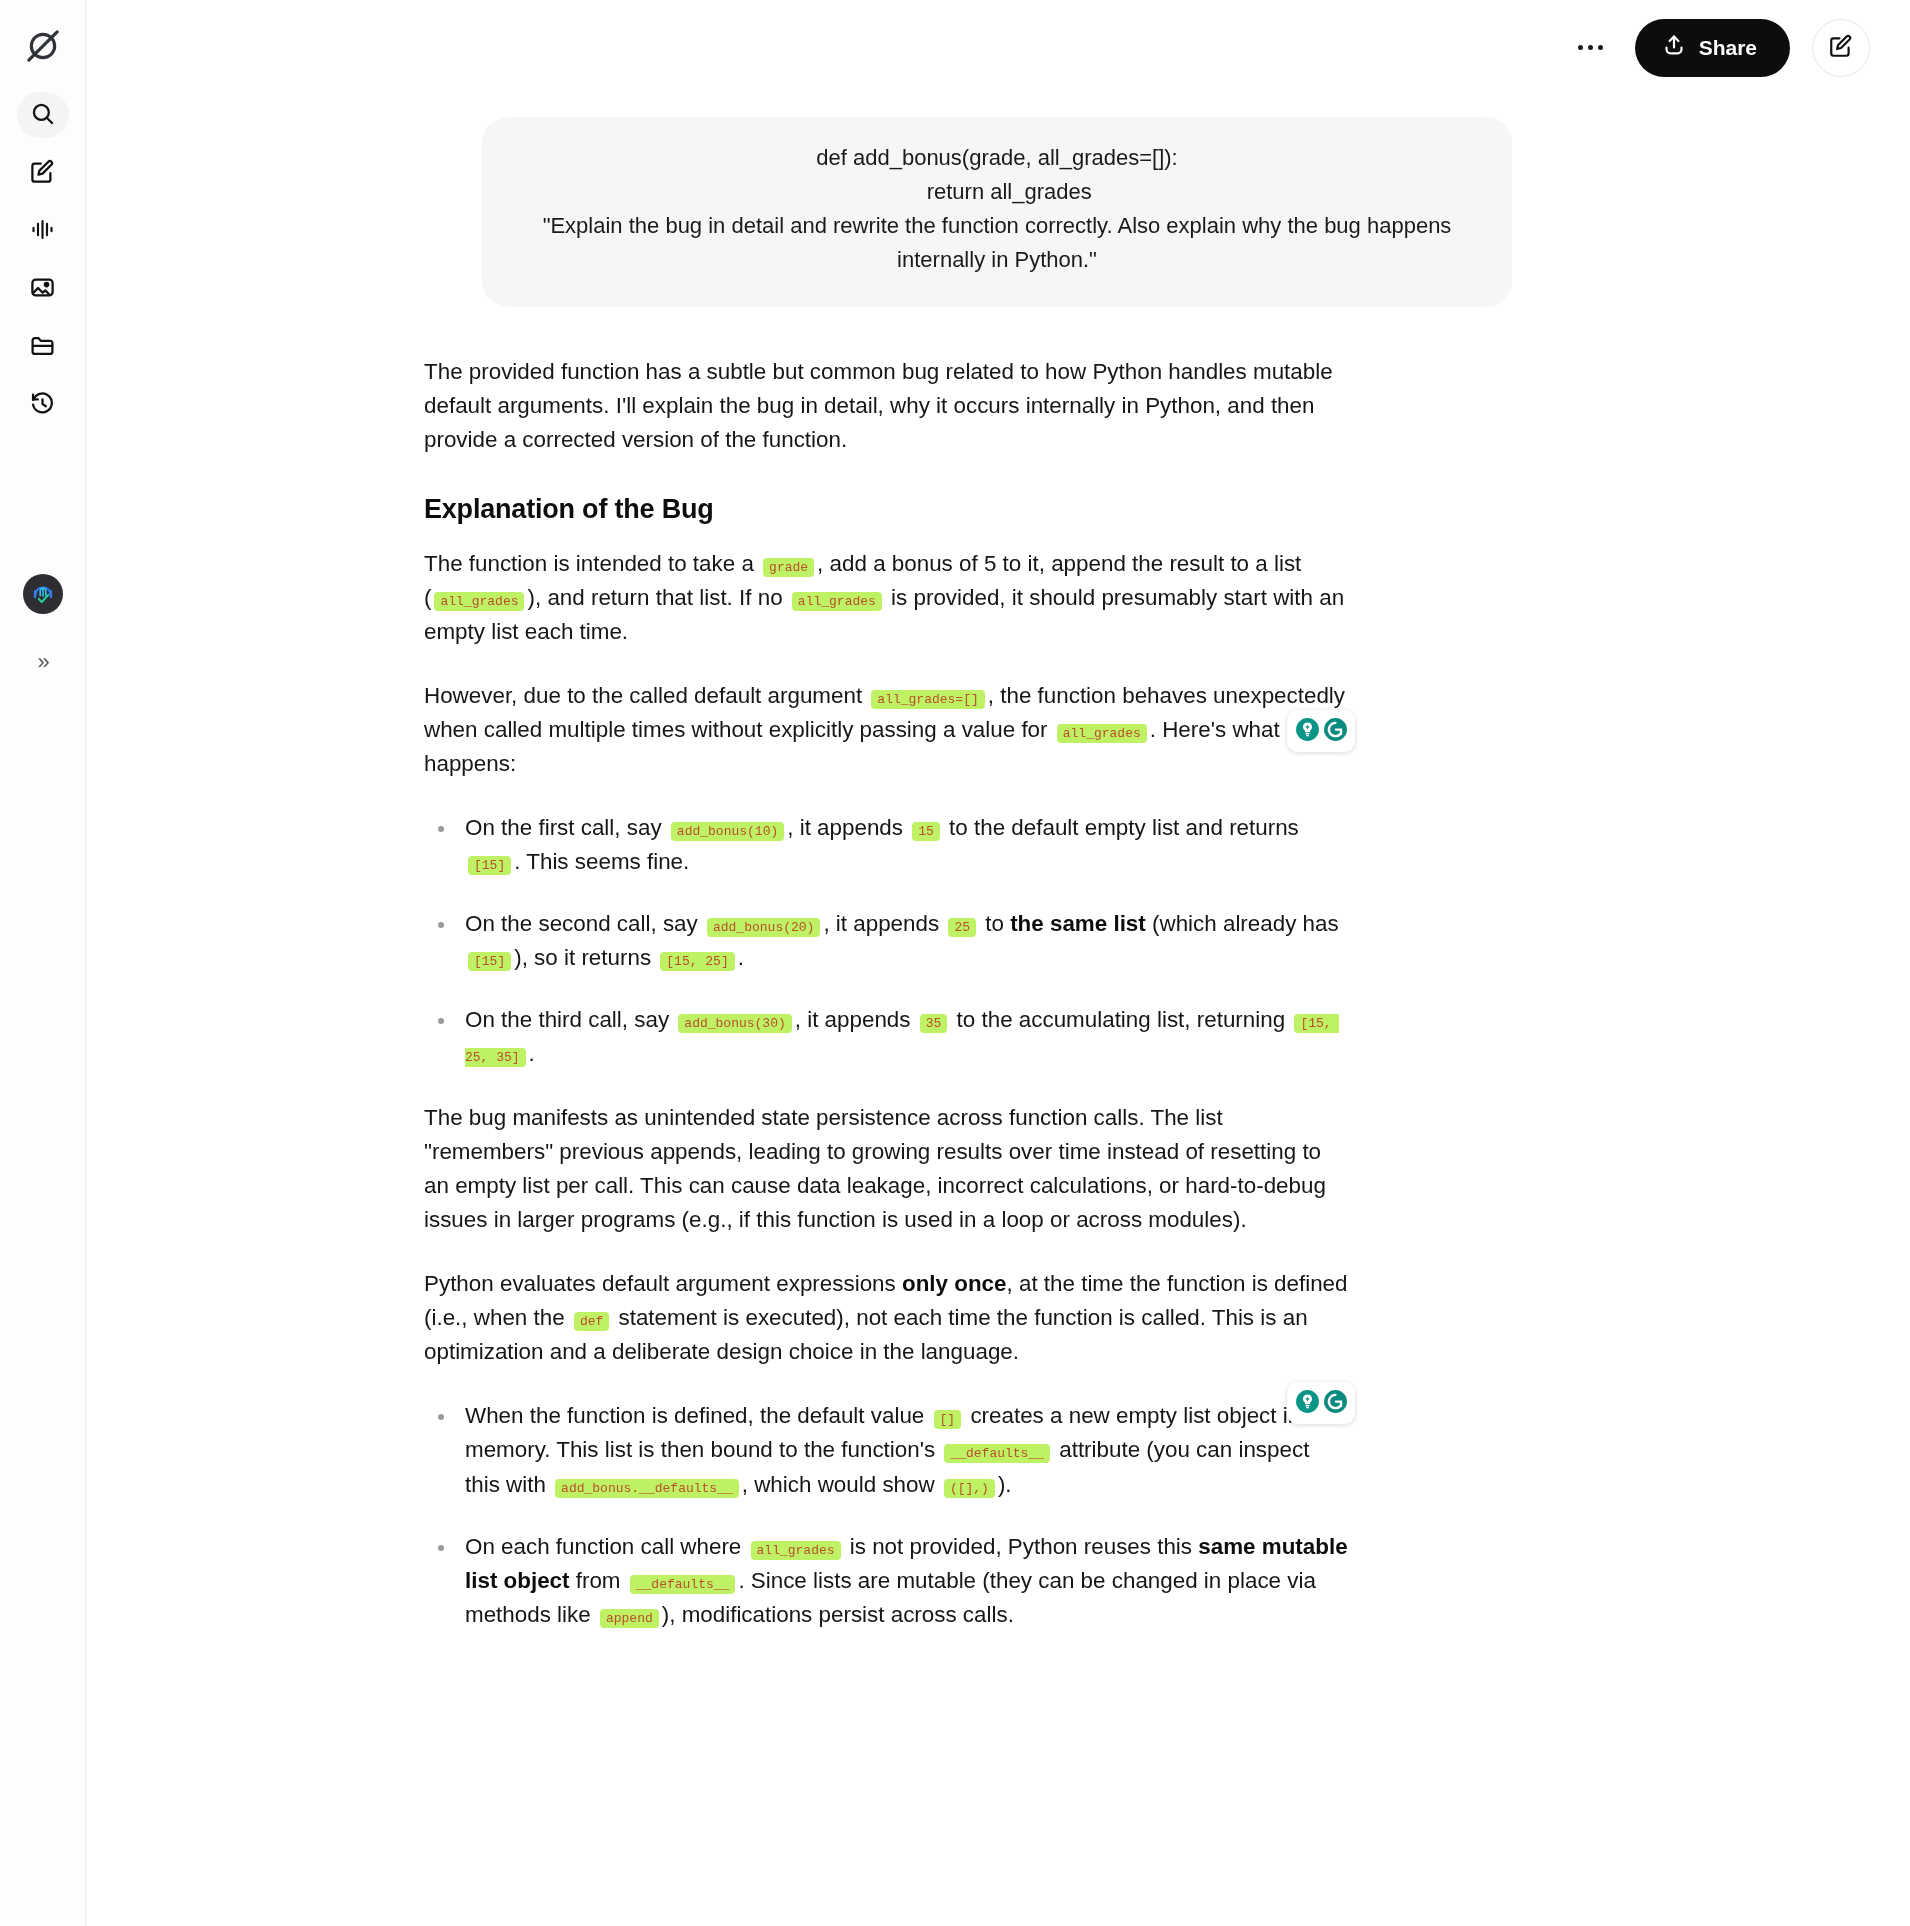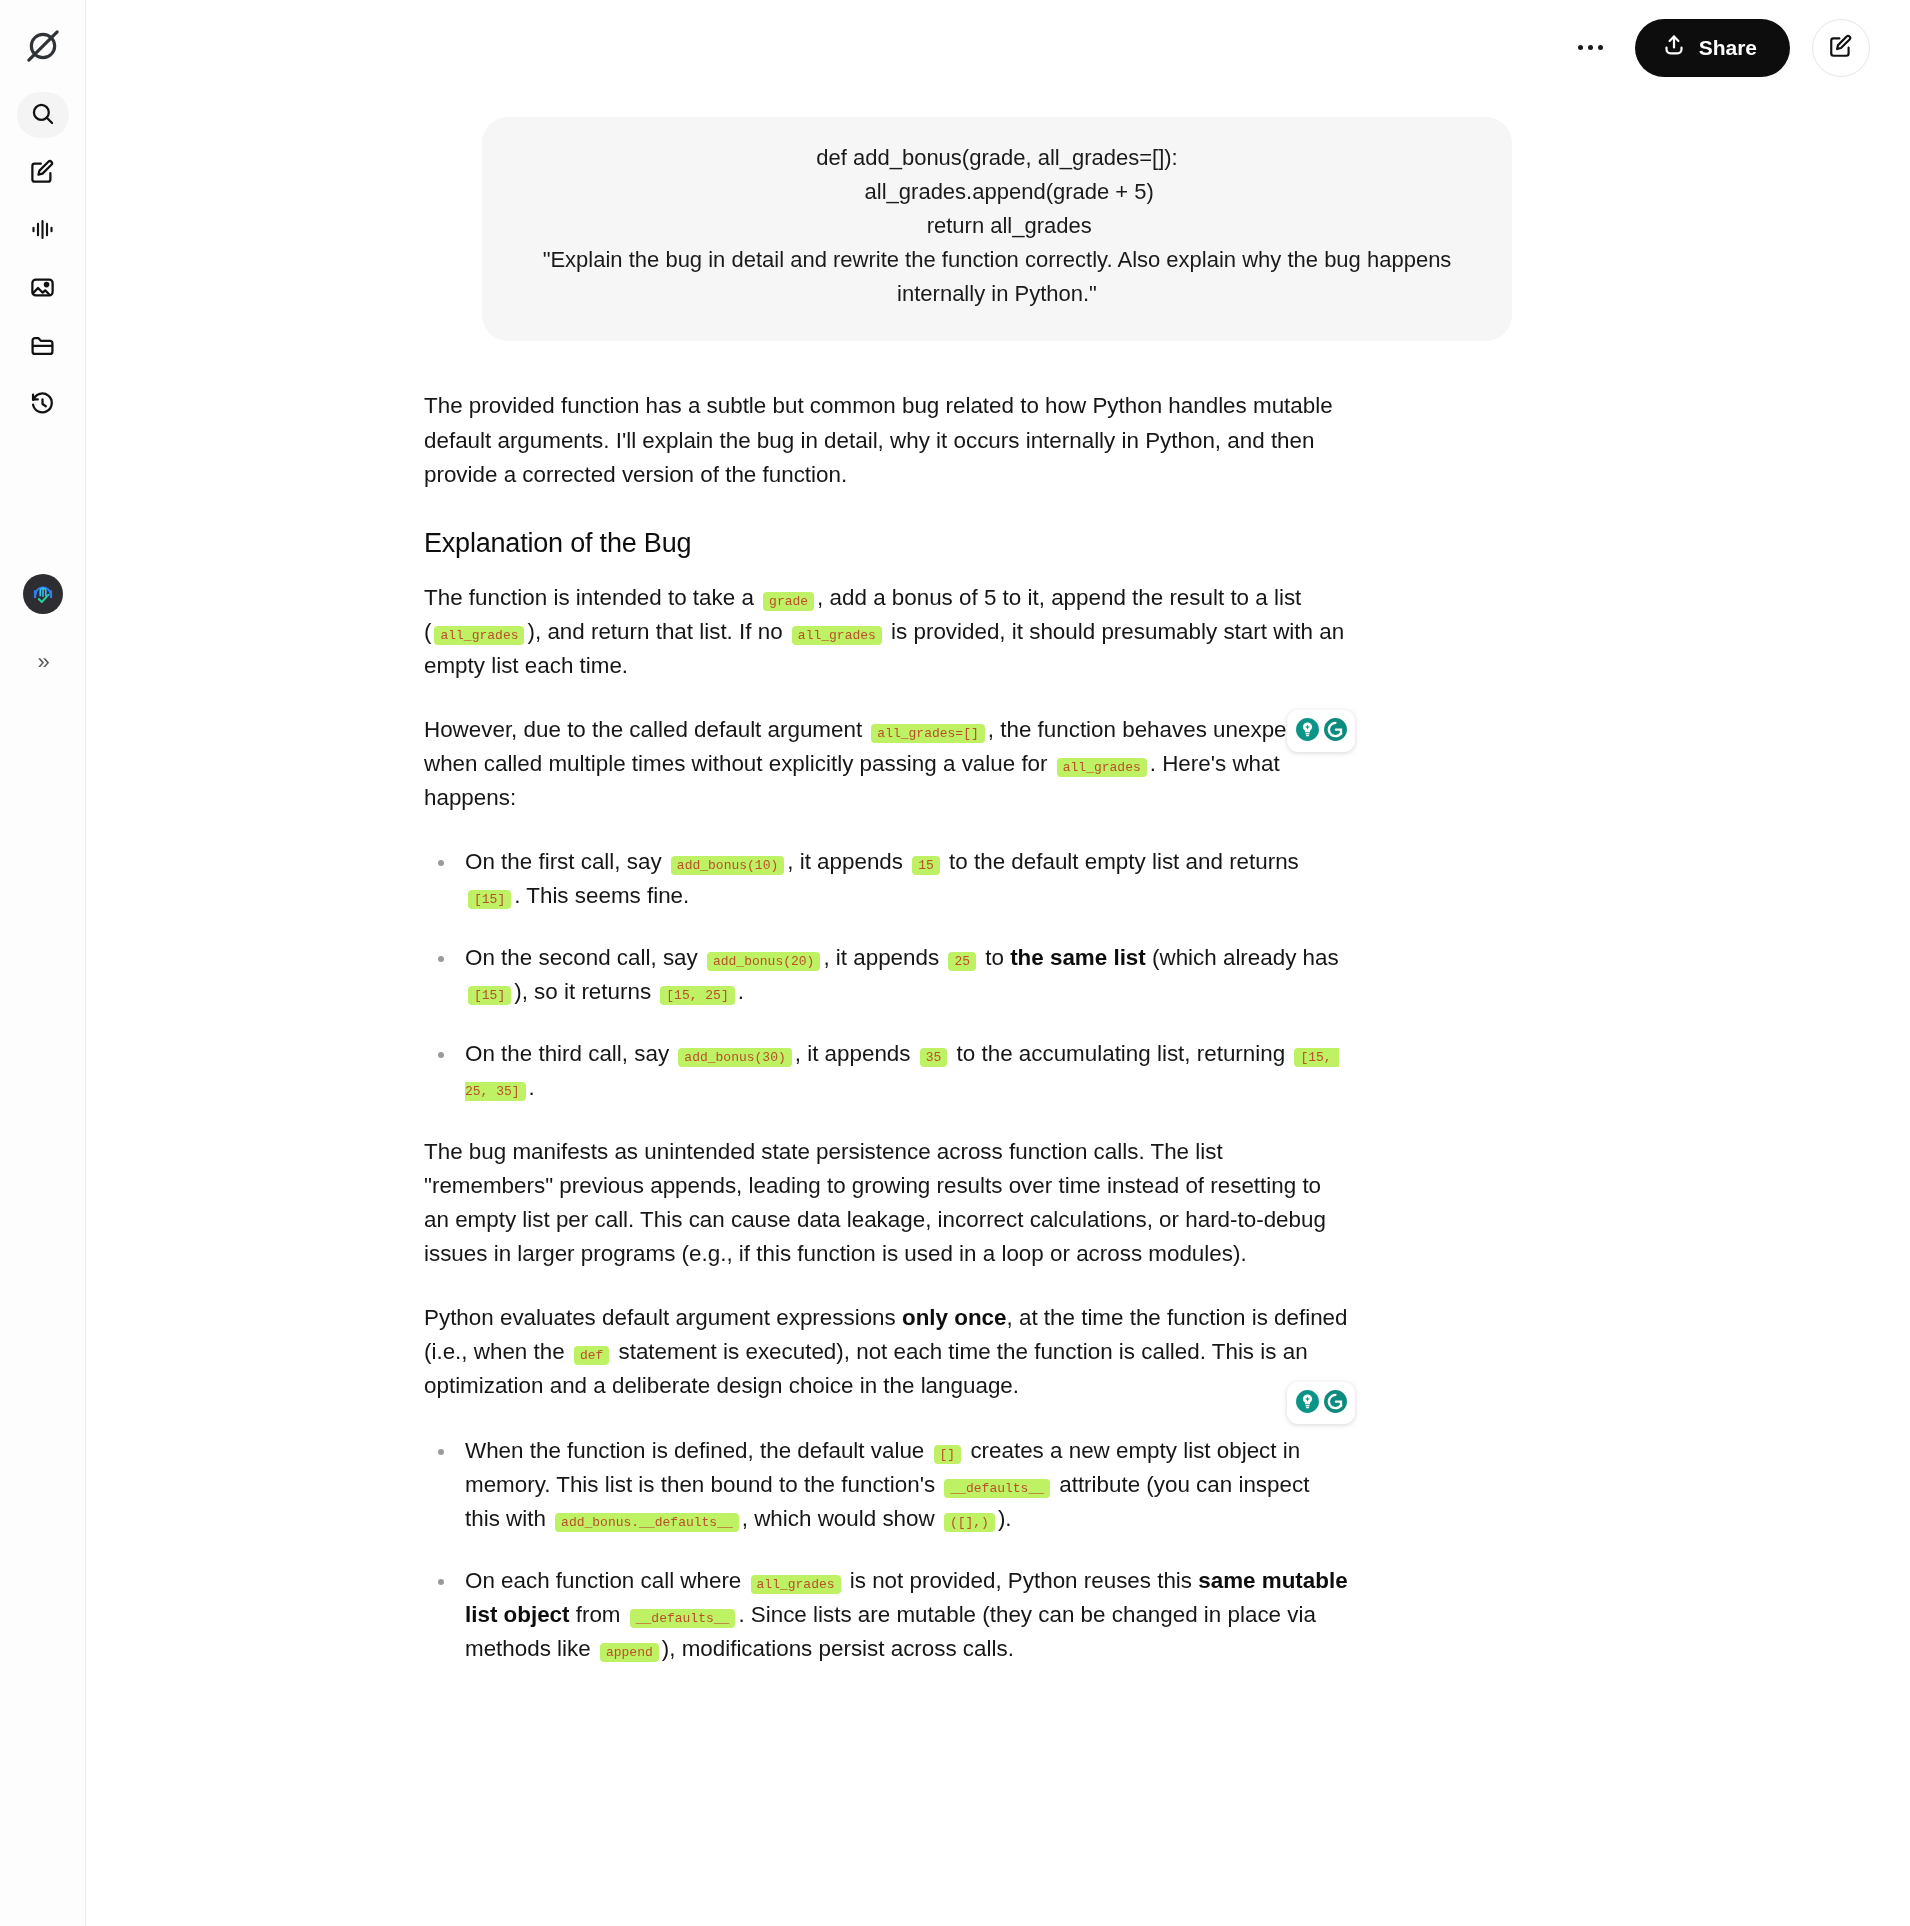--- a/index.html
+++ b/index.html
@@ -143,21 +143,21 @@
     max-width: 1592px;
   }
   .assistant p {
     font-size: 22.4px;
     line-height: 1.52;
     color: #161616;
     margin: 0 0 30px 0;
   }
   .assistant h2 {
     font-size: 27px;
-    font-weight: 400;
+    font-weight: 700;
     color: #0d0d0d;
     margin: 36px 0 22px 0;
     letter-spacing: -0.2px;
   }
   .assistant ul {
     list-style: none;
     margin: 0 0 30px 0;
     padding: 0;
   }
   .assistant li {
@@ -332,21 +332,20 @@
         </span>
       </button>
 
     </header>
 
     <section class="conversation">
 
       <div class="user-msg-row">
         <div class="user-bubble">
           <div class="ln">def add_bonus(grade, all_grades=[]):</div>
-          <div class="ln">    all_grades.append(grade + 5)</div>
           <div class="ln">    return all_grades</div>
           <div class="prompt-line">"Explain the bug in detail and rewrite the function correctly. Also explain why the bug happens internally in Python."</div>
         </div>
       </div>
 
       <article class="assistant">
 
         <p>The provided function has a subtle but common bug related to how Python handles mutable default arguments. I'll explain the bug in detail, why it occurs internally in Python, and then provide a corrected version of the function.</p>
 
         <h2>Explanation of the Bug</h2>

